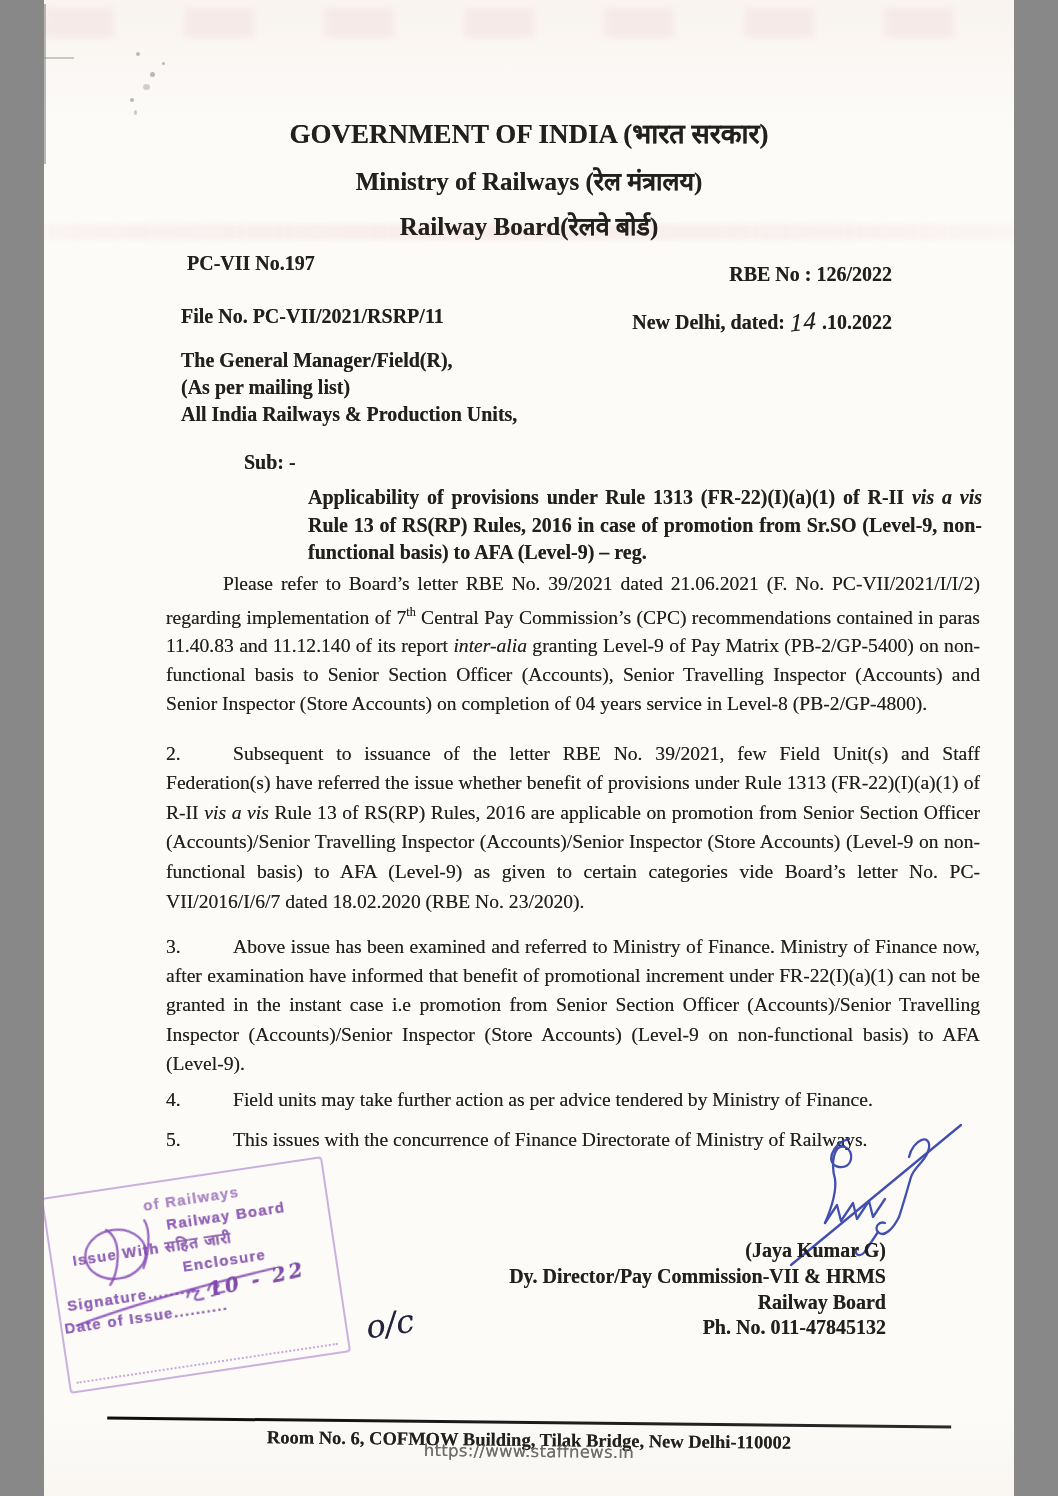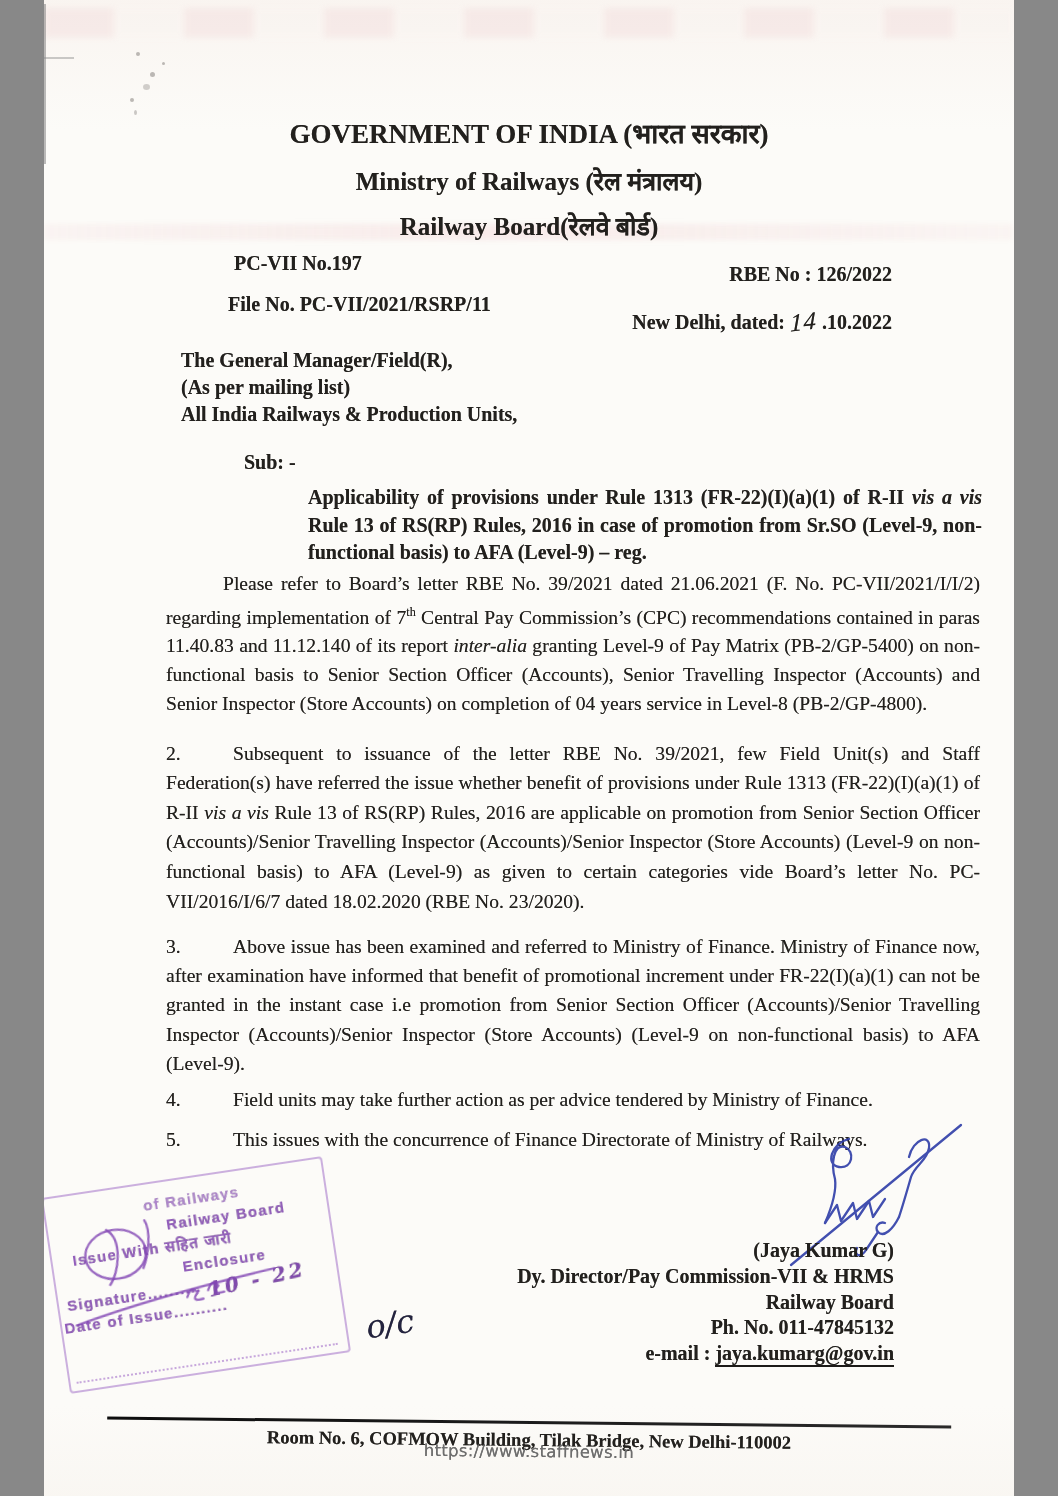--- a/index.html
+++ b/index.html
@@ -30,24 +30,24 @@
   .sp5{left:99px;top:84px;width:7px;height:6px;opacity:.3;}
   .sp6{left:90px;top:110px;width:3px;height:5px;opacity:.35;}
 
   .doc-text{text-shadow:0 0 .35px rgba(20,18,16,.55);}
 
   .header{position:absolute;top:114px;left:0;right:0;text-align:center;font-weight:bold;}
   .h-gov{font-size:27px;margin:0 0 12px 0;}
   .h-min{font-size:25px;margin:0 0 11px 0;}
   .h-board{font-size:25px;margin:0;}
 
-  .meta{position:absolute;font-weight:bold;font-size:20px;white-space:nowrap;margin-left:47px;}
+  .meta{position:absolute;font-weight:bold;font-size:20px;white-space:nowrap;}
   .m-l1{left:143px;top:252px;}
   .m-r1{right:122px;top:263px;}
-  .m-l2{left:137px;top:293px;}
+  .m-l2{left:137px;top:305px;}
   .m-r2{right:122px;top:307px;}
   .hand-date{display:inline-block;font-weight:400;font-size:25px;font-style:italic;
     transform:rotate(-6deg) skewX(-6deg);position:relative;top:1px;letter-spacing:1px;}
 
   .addressee{position:absolute;left:137px;top:347px;font-weight:bold;font-size:20px;line-height:27px;}
 
   .subject{position:absolute;left:200px;top:449px;width:738px;font-weight:bold;font-size:20px;line-height:27.5px;display:flex;}
   .subject .lbl{flex:0 0 64px;}
   .subject .txt{flex:1;text-align:justify;margin-top:35px;}
 
@@ -55,21 +55,21 @@
   .p1{top:549px;text-indent:57px;}
   .p2{top:719px;line-height:29.6px;}
   .p3{top:912px;line-height:29.4px;}
   .p4{top:1065px;text-align:left;}
   .p5{top:1105px;text-align:left;}
   .pnum{display:inline-block;width:67px;text-indent:0;}
   .it{font-style:italic;}
   sup{font-size:.62em;}
 
   .sig-svg{position:absolute;left:737px;top:1117px;width:186px;height:152px;}
-  .sig-block{position:absolute;right:120px;top:1238px;text-align:right;font-weight:bold;font-size:20px;line-height:25.8px;white-space:nowrap;}
+  .sig-block{position:absolute;right:128px;top:1238px;text-align:right;font-weight:bold;font-size:20px;line-height:25.8px;white-space:nowrap;}
   .email-u{border-bottom:2px solid #1c1a18;padding-bottom:1px;}
 
   .stamp{position:absolute;left:10px;top:1176px;width:284px;height:198px;
     transform:rotate(-8.5deg);
     border:2px solid rgba(154,99,196,.5);border-radius:4px;
     color:rgba(148,92,192,.95);font-family:"Liberation Sans",sans-serif;
     font-size:15px;font-weight:bold;letter-spacing:1.3px;
     filter:blur(.45px);padding-top:10px;box-sizing:border-box;}
   .stamp .sl{white-space:nowrap;line-height:22px;}
   .sl1{padding-left:98px;opacity:.75;}
@@ -148,21 +148,20 @@
       <path d="M 118 100 C 112 112 103 121 97 115 C 93 110 98 104 104 106"></path>
       <path d="M 97 115 L 85 133 C 80 141 72 139 76 131"></path>
     </g>
   </svg>
 
   <div class="sig-block">
     <div>(Jaya Kumar G)</div>
     <div>Dy. Director/Pay Commission-VII &amp; HRMS</div>
     <div>Railway Board</div>
     <div>Ph. No. 011-47845132</div>
-    <div><span>e-mail : </span><span class="email-u">jaya.kumarg@gov.in</span></div>
   </div>
 
   <div class="stamp">
     <div class="sl sl1">of Railways</div>
     <div class="sl sl2">Railway Board</div>
     <div class="sl sl3">Issue With सहित जारी</div>
     <div class="sl sl4">Enclosure</div>
     <div class="sl sl5">Signature..........</div>
     <div class="sl sl6">Date of Issue..........</div>
     <div class="stamp-dots"></div>

